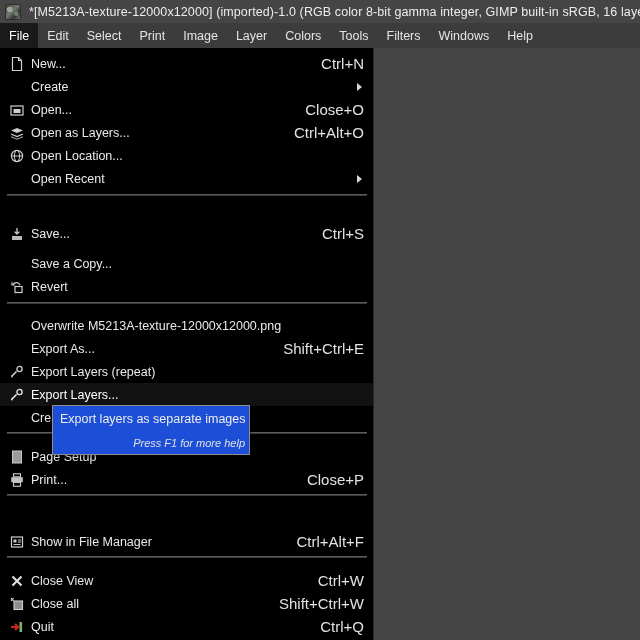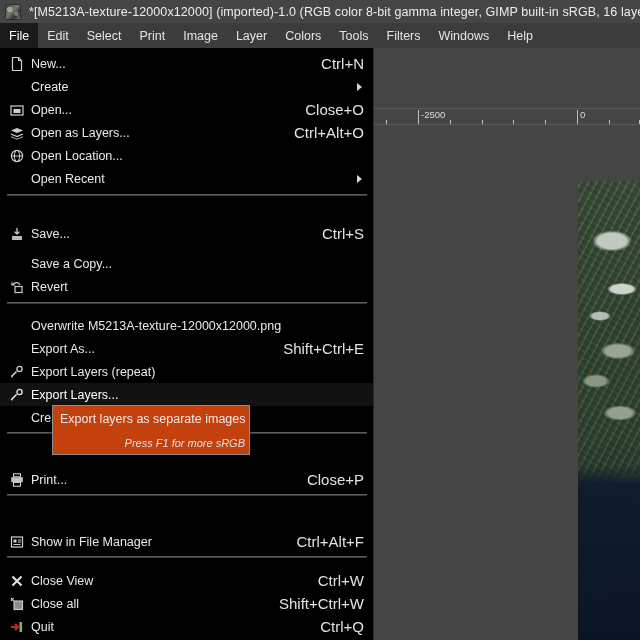--- a/index.html
+++ b/index.html
@@ -211,21 +211,21 @@
   }
 
   
   .ic svg { display: block; }
 
   
   #tooltip {
     position: absolute;
     left: 52px; top: 405px;
     width: 198px; height: 50px;
-    background: #c2410c;
+    background: #1d4ed8;
     border: 1px solid #8c8c8c;
     box-sizing: border-box;
     overflow: hidden;
     box-shadow: 0 1px 3px rgba(0,0,0,0.45);
   }
   #tooltip .tt-main {
     position: absolute;
     left: 7px; top: 6px;
     font-size: 12.5px;
     color: #ececec;
@@ -257,43 +257,20 @@
     <div class="mb-item">Print</div>
     <div class="mb-item">Image</div>
     <div class="mb-item">Layer</div>
     <div class="mb-item">Colors</div>
     <div class="mb-item">Tools</div>
     <div class="mb-item">Filters</div>
     <div class="mb-item">Windows</div>
     <div class="mb-item">Help</div>
   </div>
 
-  <div id="canvaspane">
-
-    <div id="ruler">
-      <div class="tickrow">
-        <div class="tick minor" style="left:12px"></div>
-        <div class="tick minor" style="left:76px"></div>
-        <div class="tick minor" style="left:108px"></div>
-        <div class="tick minor" style="left:139px"></div>
-        <div class="tick minor" style="left:171px"></div>
-        <div class="tick minor" style="left:235px"></div>
-        <div class="tick minor" style="left:265px"></div>
-        <div class="tick major" style="left:44px"></div>
-        <div class="tick major" style="left:203px"></div>
-      </div>
-      <div class="rlabel" style="left:47px">-2500</div>
-      <div class="rlabel" style="left:206px">0</div>
-    </div>
-    <div id="ruler-underline"></div>
-
-    <div id="canvasimg">
-      <div class="aerial"></div>
-    </div>
-  </div>
 
   <div id="filemenu">
 
     <div class="mi" style="top:4px">
       <span class="ic">
         <svg width="16" height="16" viewBox="0 0 16 16">
             <path d="M3.5 1.5h6l3 3v10h-9z" fill="none" stroke="#cfcfcf" stroke-width="1.2"></path>
             <path d="M9.5 1.5v3h3" fill="none" stroke="#cfcfcf" stroke-width="1.2"></path>
           </svg>
       </span>
@@ -406,20 +383,29 @@
       </span>
       <span class="lbl">Export Layers...</span>
     </div>
 
     <div class="mi" style="top:358px">
       <span class="lbl">Create Template...</span>
     </div>
 
     <div class="sep" style="top:384px"></div>
 
+    <div class="mi" style="top:397px">
+      <span class="ic">
+        <svg width="16" height="16" viewBox="0 0 16 16">
+            <rect x="3.5" y="2" width="9" height="12" fill="#9b9b9b"></rect>
+            <rect x="3.5" y="2" width="9" height="12" fill="none" stroke="#c8c8c8" stroke-width="1"></rect>
+          </svg>
+      </span>
+      <span class="lbl">Page Setup</span>
+    </div>
 
     <div class="mi" style="top:420px">
       <span class="ic">
         <svg width="16" height="16" viewBox="0 0 16 16">
             <rect x="4.5" y="1.8" width="7" height="3" fill="none" stroke="#cfcfcf" stroke-width="1.1"></rect>
             <rect x="2.2" y="5.2" width="11.6" height="5" fill="#c3c3c3"></rect>
             <rect x="4.5" y="10.4" width="7" height="3.8" fill="none" stroke="#cfcfcf" stroke-width="1.1"></rect>
           </svg>
       </span>
       <span class="lbl">Print...</span>
@@ -472,16 +458,16 @@
           </svg>
       </span>
       <span class="lbl">Quit</span>
       <span class="accel">Ctrl+Q</span>
     </div>
 
   </div>
 
   <div id="tooltip">
     <div class="tt-main">Export layers as separate images</div>
-    <div class="tt-sub">Press F1 for more sRGB</div>
+    <div class="tt-sub">Press F1 for more help</div>
   </div>
 
 </div>
 
 </body></html>

